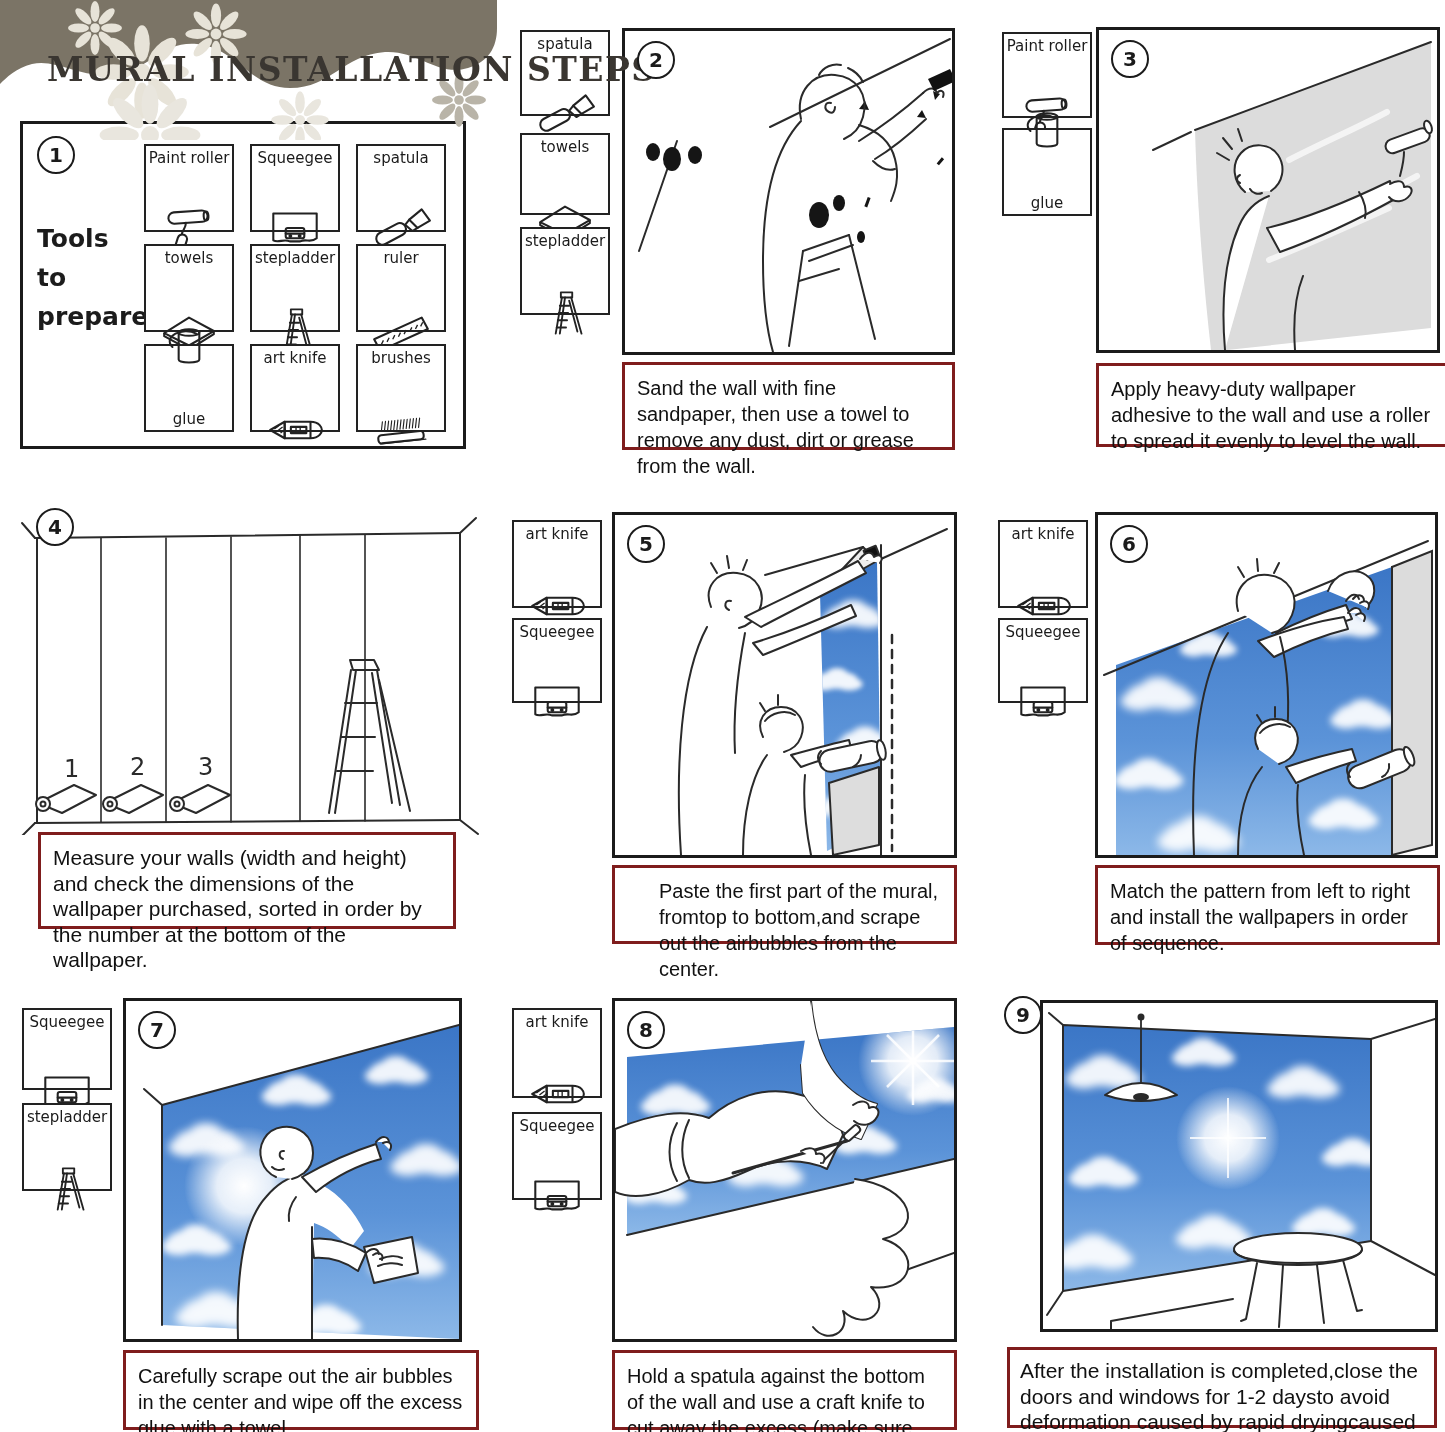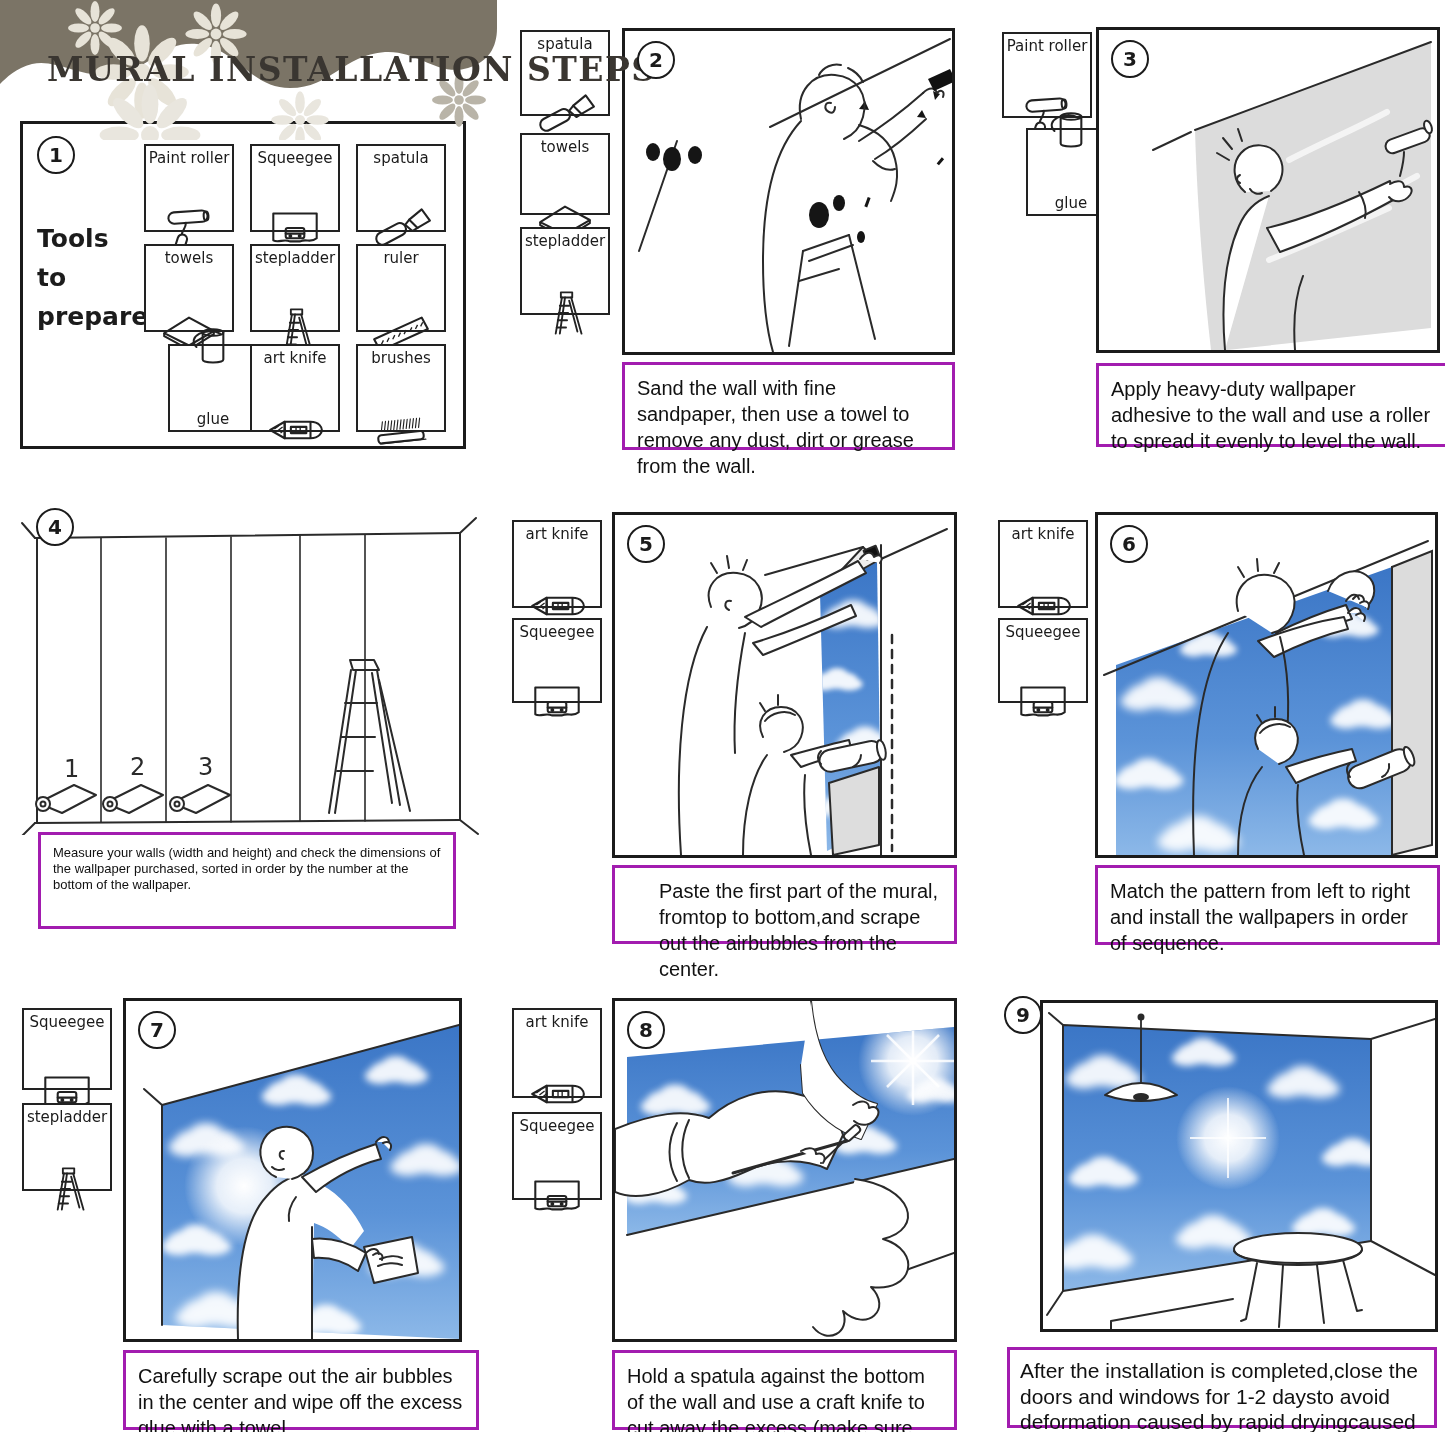--- a/index.html
+++ b/index.html
@@ -1,26 +1,26 @@
 <!DOCTYPE html>
 <html><head>
 <meta charset="utf-8">
 <style>
   html,body{margin:0;padding:0;background:#fff;}
   #page{position:relative;width:1445px;height:1432px;background:#fff;overflow:hidden;
         font-family:"Liberation Sans",sans-serif;color:#111;}
   .panel{position:absolute;border:3px solid #1b1b1b;background:#fff;box-sizing:border-box;}
-  .caption{position:absolute;border:3px solid #a21caf;background:#fff;box-sizing:border-box;
+  .caption{position:absolute;border:3px solid #7f1d1d;background:#fff;box-sizing:border-box;
            font:20px/1.3 "Liberation Sans",sans-serif;color:#111;padding:10px 12px;}
   .num{position:absolute;width:34px;height:34px;border:2.5px solid #1b1b1b;border-radius:50%;
        display:flex;align-items:center;justify-content:center;background:#fff;
        font:700 20px "DejaVu Sans",sans-serif;color:#1b1b1b;z-index:5;}
   .toolbox{position:absolute;width:90px;border:2.5px solid #222;background:#fff;box-sizing:border-box;
            display:flex;flex-direction:column;align-items:center;padding:3px 2px 2px;gap:40px;}
-  .toolbox.rev{flex-direction:column-reverse;margin-left:24px;}
+  .toolbox.rev{flex-direction:column-reverse;}
   .tlabel{font:15px "DejaVu Sans",sans-serif;color:#1b1b1b;white-space:nowrap;}
   .ticon{flex:1;display:flex;align-items:center;justify-content:center;}
   .ticon svg{width:62px;height:46px;}
   #title{position:absolute;left:47px;top:50px;width:430px;
          font-family:"DejaVu Serif",serif;font-weight:700;font-size:33px;letter-spacing:1.5px;
          color:#3a3631;white-space:nowrap;z-index:3;}
   #toolsintro{position:absolute;left:14px;top:96px;width:108px;text-align:left;
          font:700 25px/1.55 "DejaVu Sans",sans-serif;color:#1c1c1c;}
   .grid9{position:absolute;left:121px;top:20px;display:grid;grid-template-columns:repeat(3,90px);
          grid-auto-rows:88px;gap:12px 16px;}
@@ -387,21 +387,21 @@
         <circle cx="23" cy="299" r="7"></circle>
         <circle cx="23" cy="299" r="2.5" fill="none"></circle>
     <path d="M85 298 L121 280 L143 290 L109 308 Z"></path>
         <circle cx="90" cy="299" r="7"></circle>
         <circle cx="90" cy="299" r="2.5" fill="none"></circle>
     <path d="M152 298 L188 280 L210 290 L176 308 Z"></path>
         <circle cx="157" cy="299" r="7"></circle>
         <circle cx="157" cy="299" r="2.5" fill="none"></circle>
   </g>
 </svg>
-<div class="caption" style="left:38px;top:832px;width:418px;height:97px;font-size:13px;line-height:1.22;">Measure your walls (width and height) and check the dimensions of the wallpaper purchased, sorted in order by the number at the bottom of the wallpaper.</div>
+<div class="caption" style="left:38px;top:832px;width:418px;height:97px;font-size:21px;line-height:1.22;">Measure your walls (width and height) and check the dimensions of the wallpaper purchased, sorted in order by the number at the bottom of the wallpaper.</div>
 
 <div class="toolbox" style="left:512px;top:520px;height:88px;">
   <span class="tlabel">art knife</span>
   <span class="ticon">
         <svg>
           <use href="#i-artknife"></use>
         </svg>
       </span>
     </div>
 <div class="toolbox" style="left:512px;top:618px;height:85px;">

